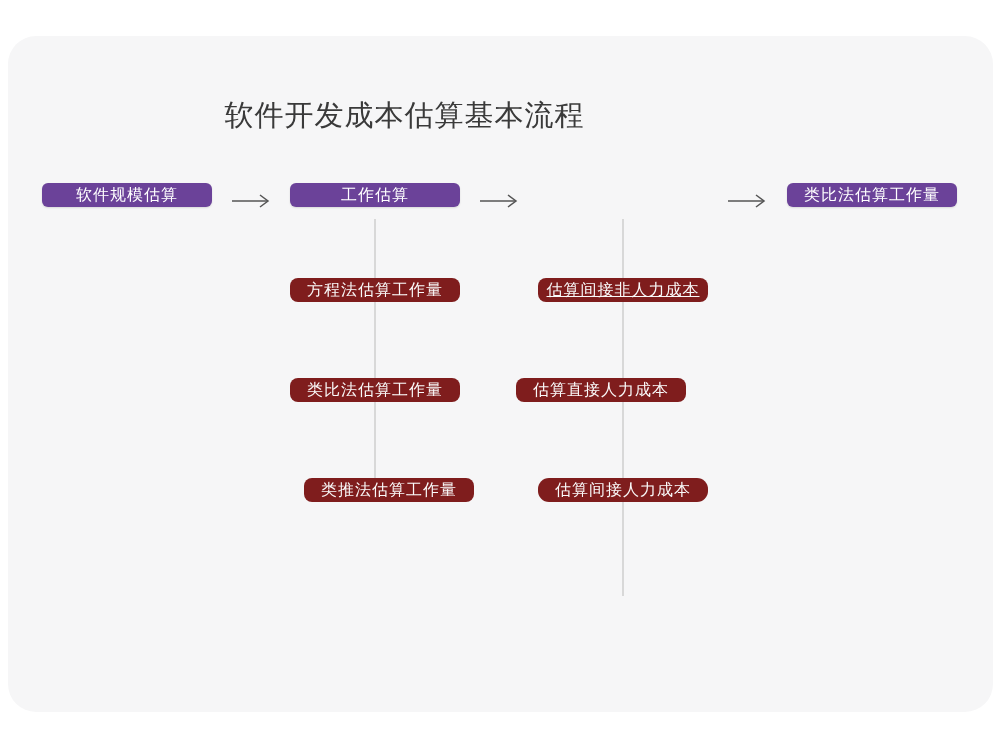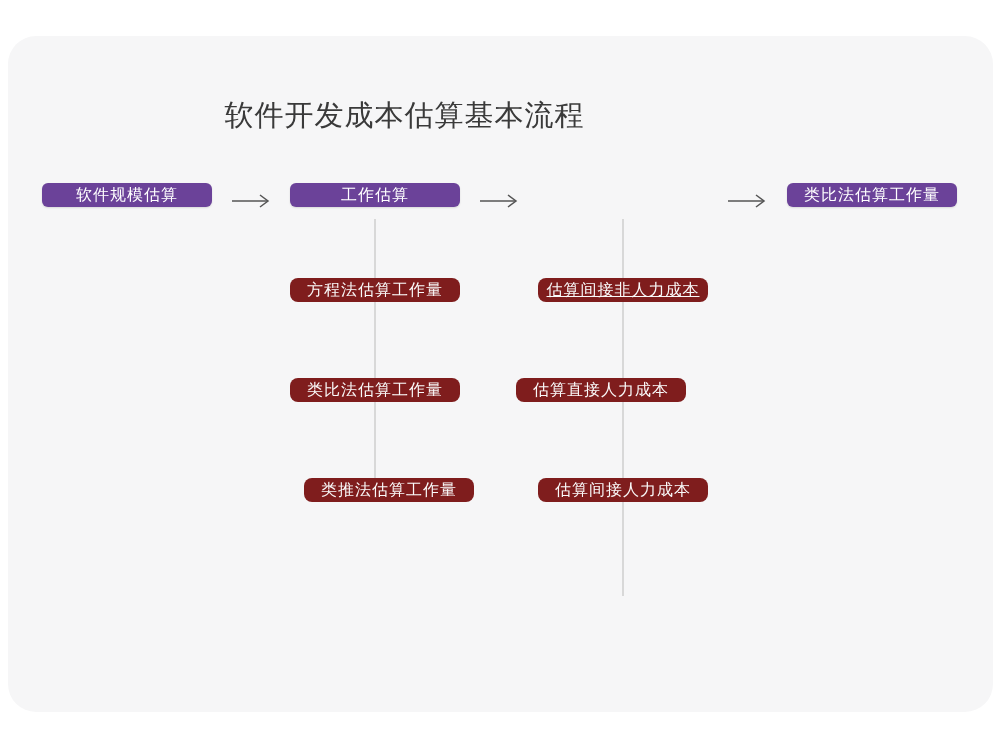--- a/index.html
+++ b/index.html
@@ -75,21 +75,21 @@
   
   #line-work { left: 374px; top: 219px; height: 277px; }
   #line-cost { left: 622px; top: 219px; height: 377px; }
   
   #work-0 { left: 290px; top: 278px; }
   #work-1 { left: 290px; top: 378px; }
   #work-2 { left: 304px; top: 478px; text-align: center; }
   
   #cost-0 { left: 538px; top: 278px; text-decoration: underline; }
   #cost-1 { left: 516px; top: 378px; }
-  #cost-2 { left: 538px; top: 478px; }
+  #cost-2 { left: 538px; top: 478px; border-radius: 11px; }
   #cost-3 { left: 538px; top: 578px; }
 </style>
 </head>
 <body>
 
 <div class="stage">
 
   <div class="card"></div>
 
   <div class="title">软件开发成本估算基本流程</div>

